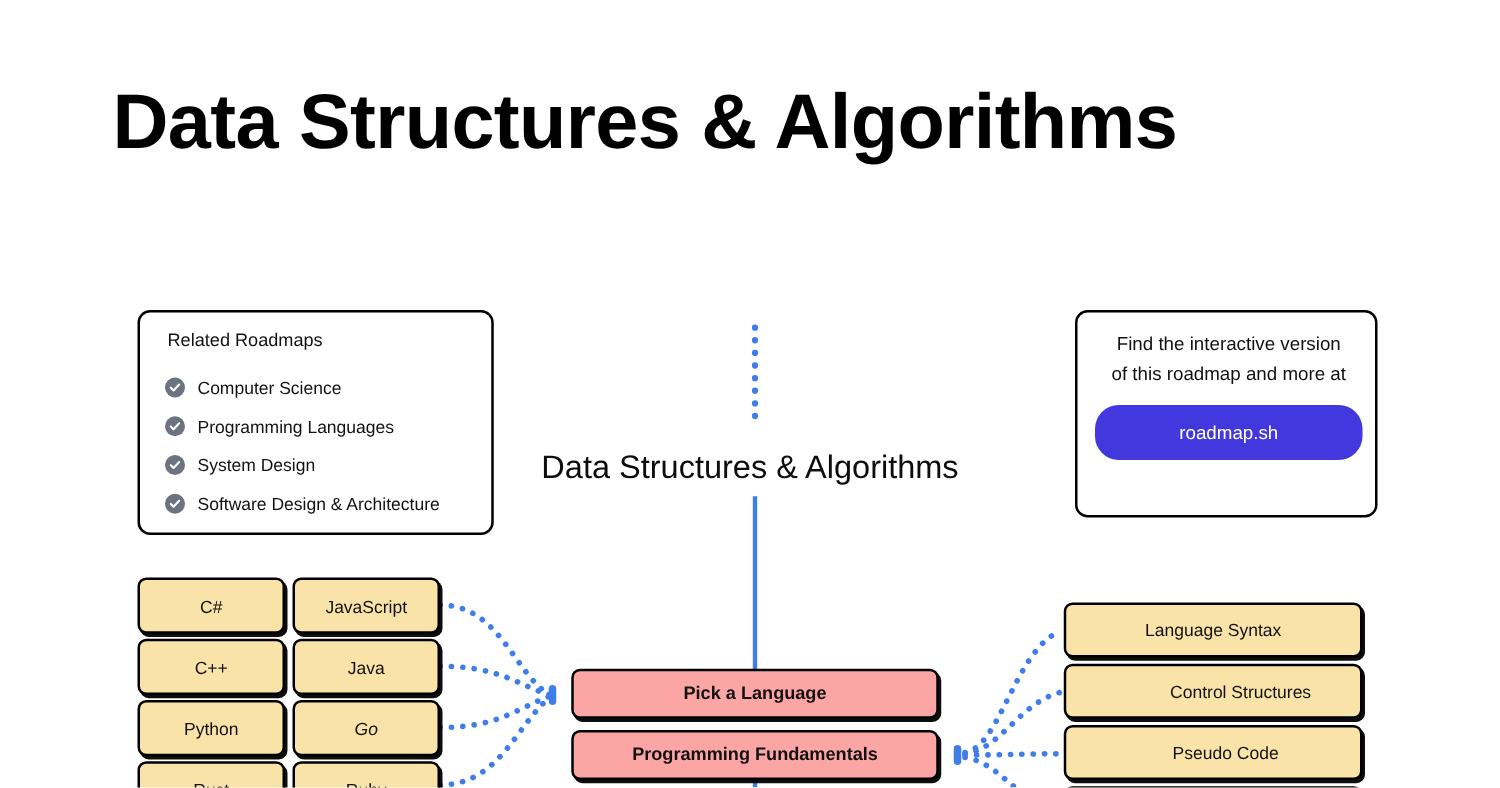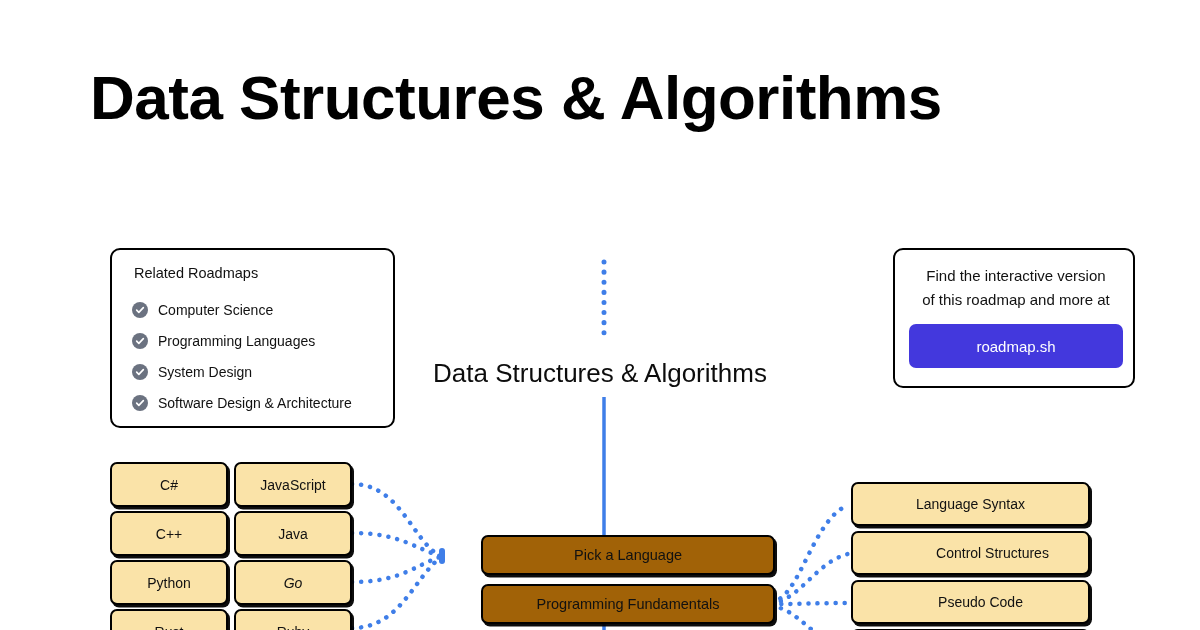--- a/index.html
+++ b/index.html
@@ -47,28 +47,28 @@
   .check-icon{
     width:16px;height:16px;border-radius:50%;
     background:#6b7280;flex:none;
     display:flex;align-items:center;justify-content:center;
     margin-right:10px;
   }
   .check-icon svg{display:block;}
   .related-label{font-size:14px;color:#111111;white-space:nowrap;}
 
   
-  .interactive-box{left:893px;top:248px;width:242px;height:140px;}
+  .interactive-box{left:860px;top:248px;width:242px;height:166px;}
   .interactive-text{
     position:absolute;left:0;top:14px;width:242px;
     text-align:center;font-size:15px;line-height:24px;color:#111111;
   }
   .roadmap-btn{
     position:absolute;left:14px;top:74px;width:214px;height:44px;
-    background:#4338dd;border-radius:7px;
+    background:#4338dd;border-radius:19px;
     color:#ffffff;font-size:15px;
     display:flex;align-items:center;justify-content:center;
     cursor:pointer;
   }
 
   
   .center-title{
     position:absolute;left:0;top:358px;width:1200px;
     text-align:center;font-size:26px;color:#0d0d0d;font-weight:400;
   }
@@ -76,21 +76,21 @@
   
   .node{
     position:absolute;box-sizing:border-box;
     border:2.5px solid #000000;border-radius:7px;
     display:flex;align-items:center;justify-content:center;
     font-size:14px;color:#111111;
     box-shadow:2px 2.5px 0 rgba(0,0,0,0.95);
     cursor:pointer;
   }
   .node.tan{background:#fae3a8;}
-  .node.primary{background:#a16207;font-weight:400;font-size:14.5px;margin-left:24px;}
+  .node.primary{background:#fca5a5;font-weight:700;font-size:14.5px;}
 
   
   .links{position:absolute;left:0;top:0;width:1200px;height:630px;pointer-events:none;}
 </style>
 </head>
 <body>
 
 <div class="canvas">
 
   <div class="page-title">Data Structures &amp; Algorithms</div>

